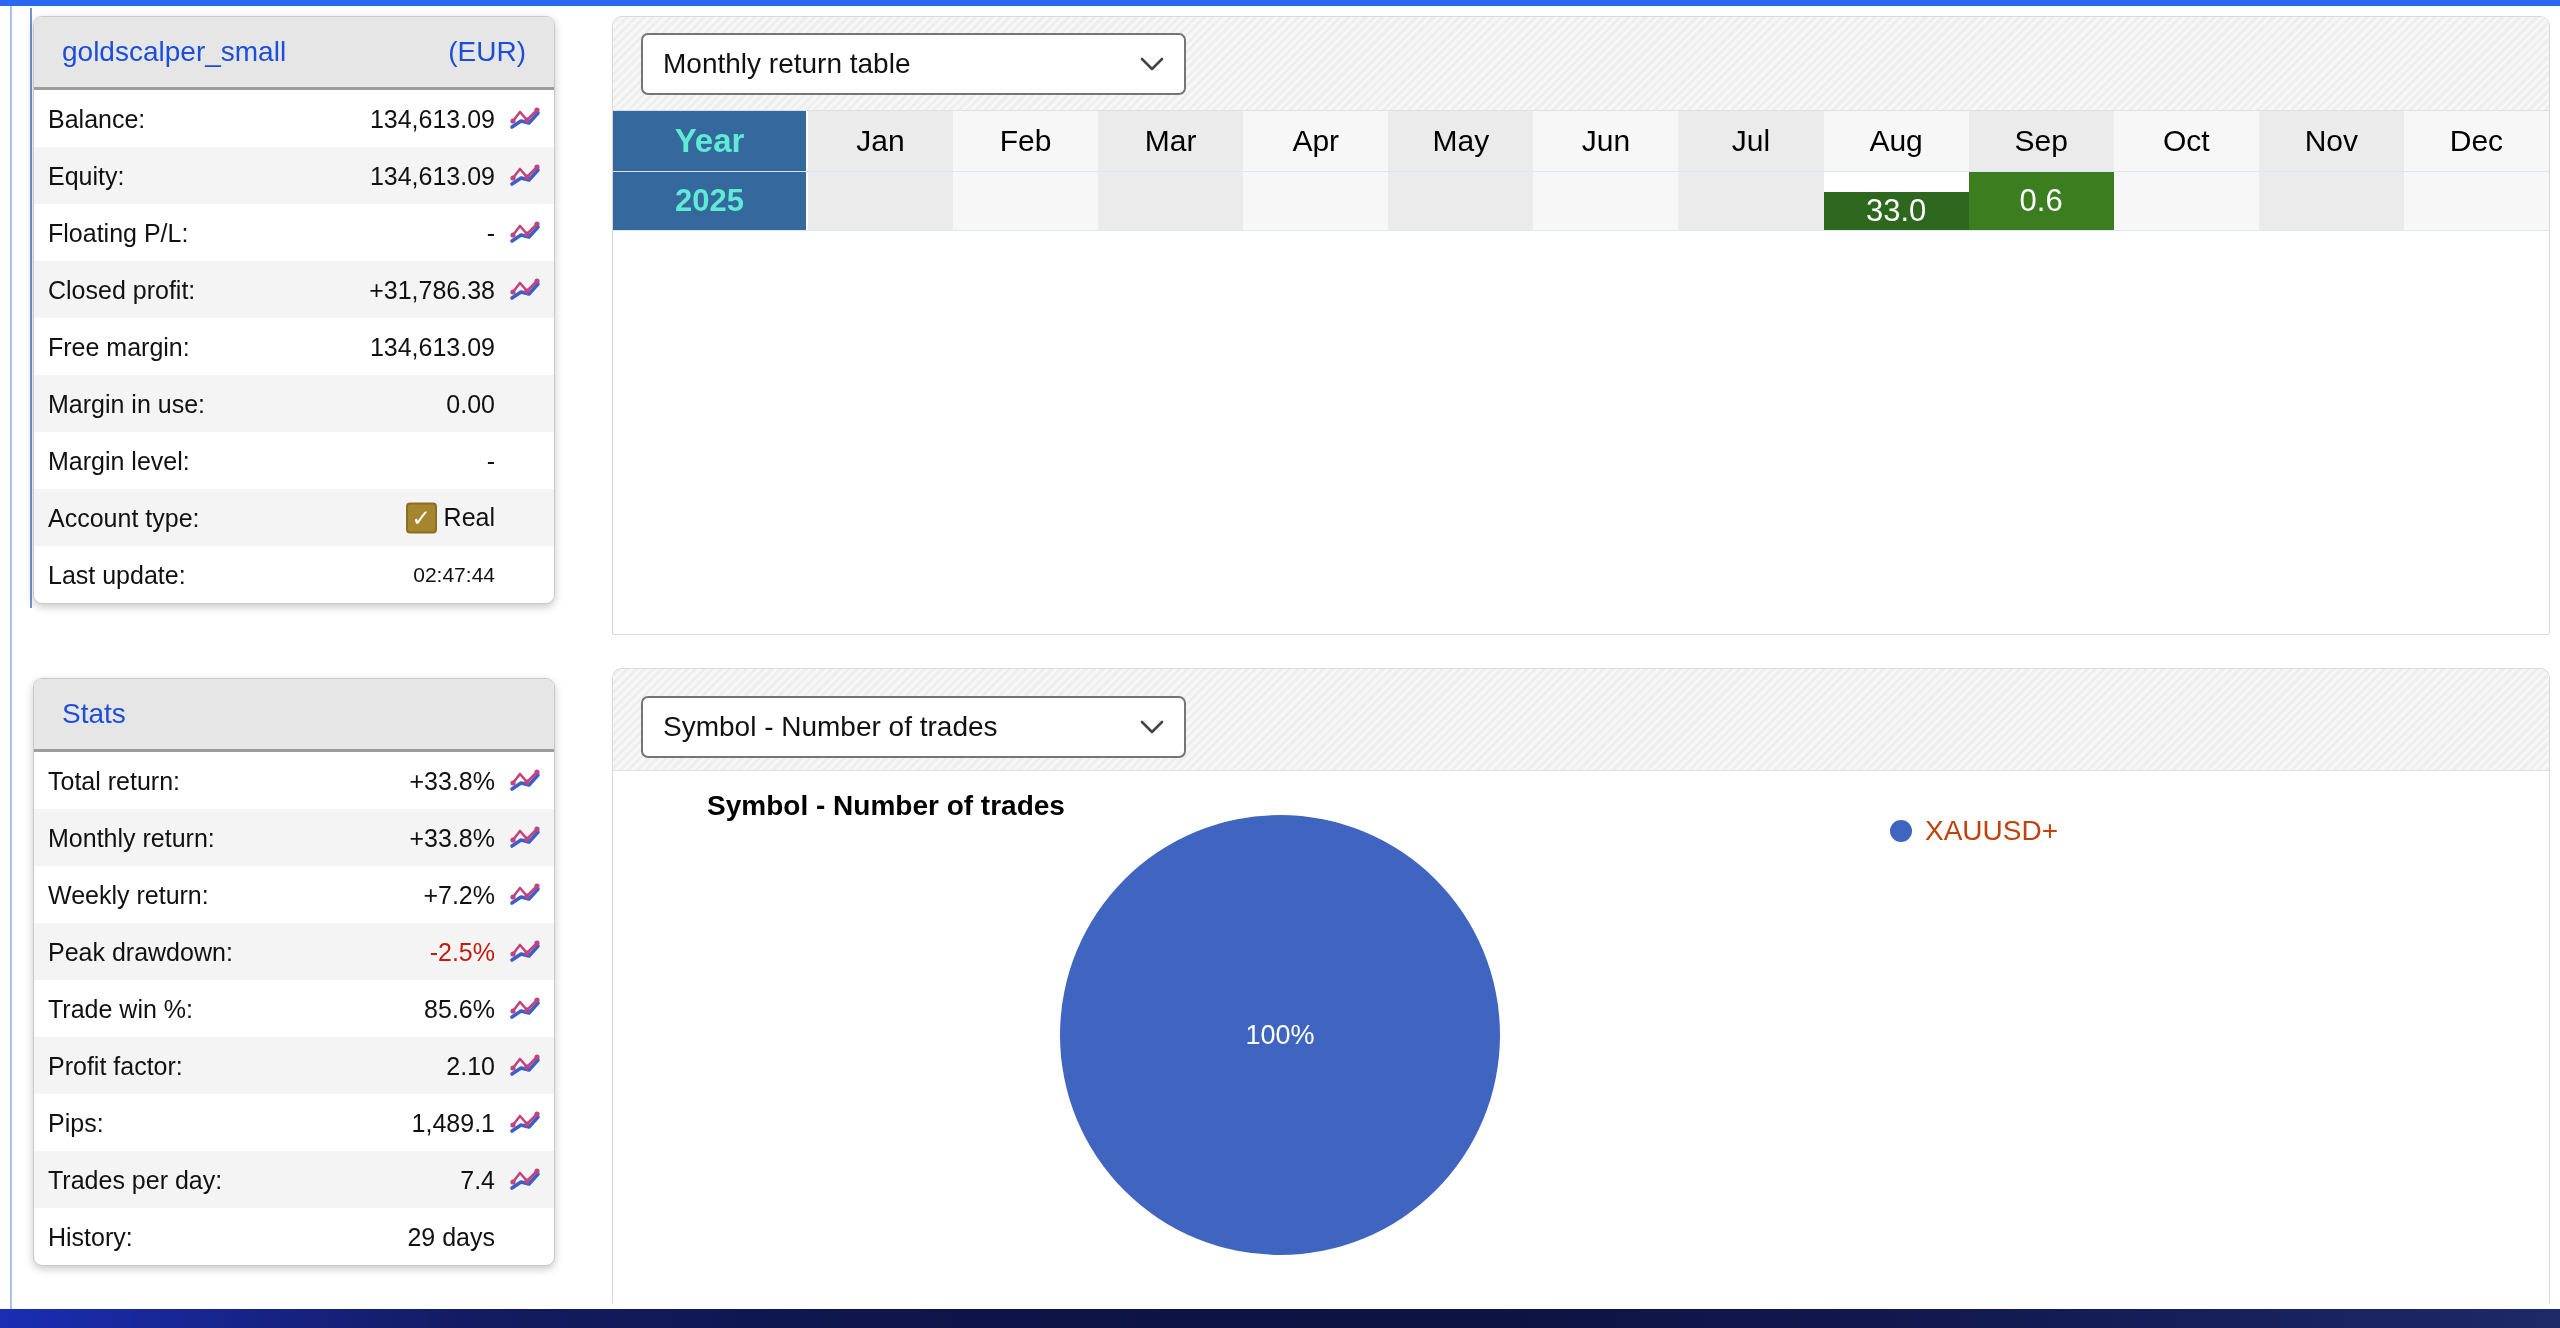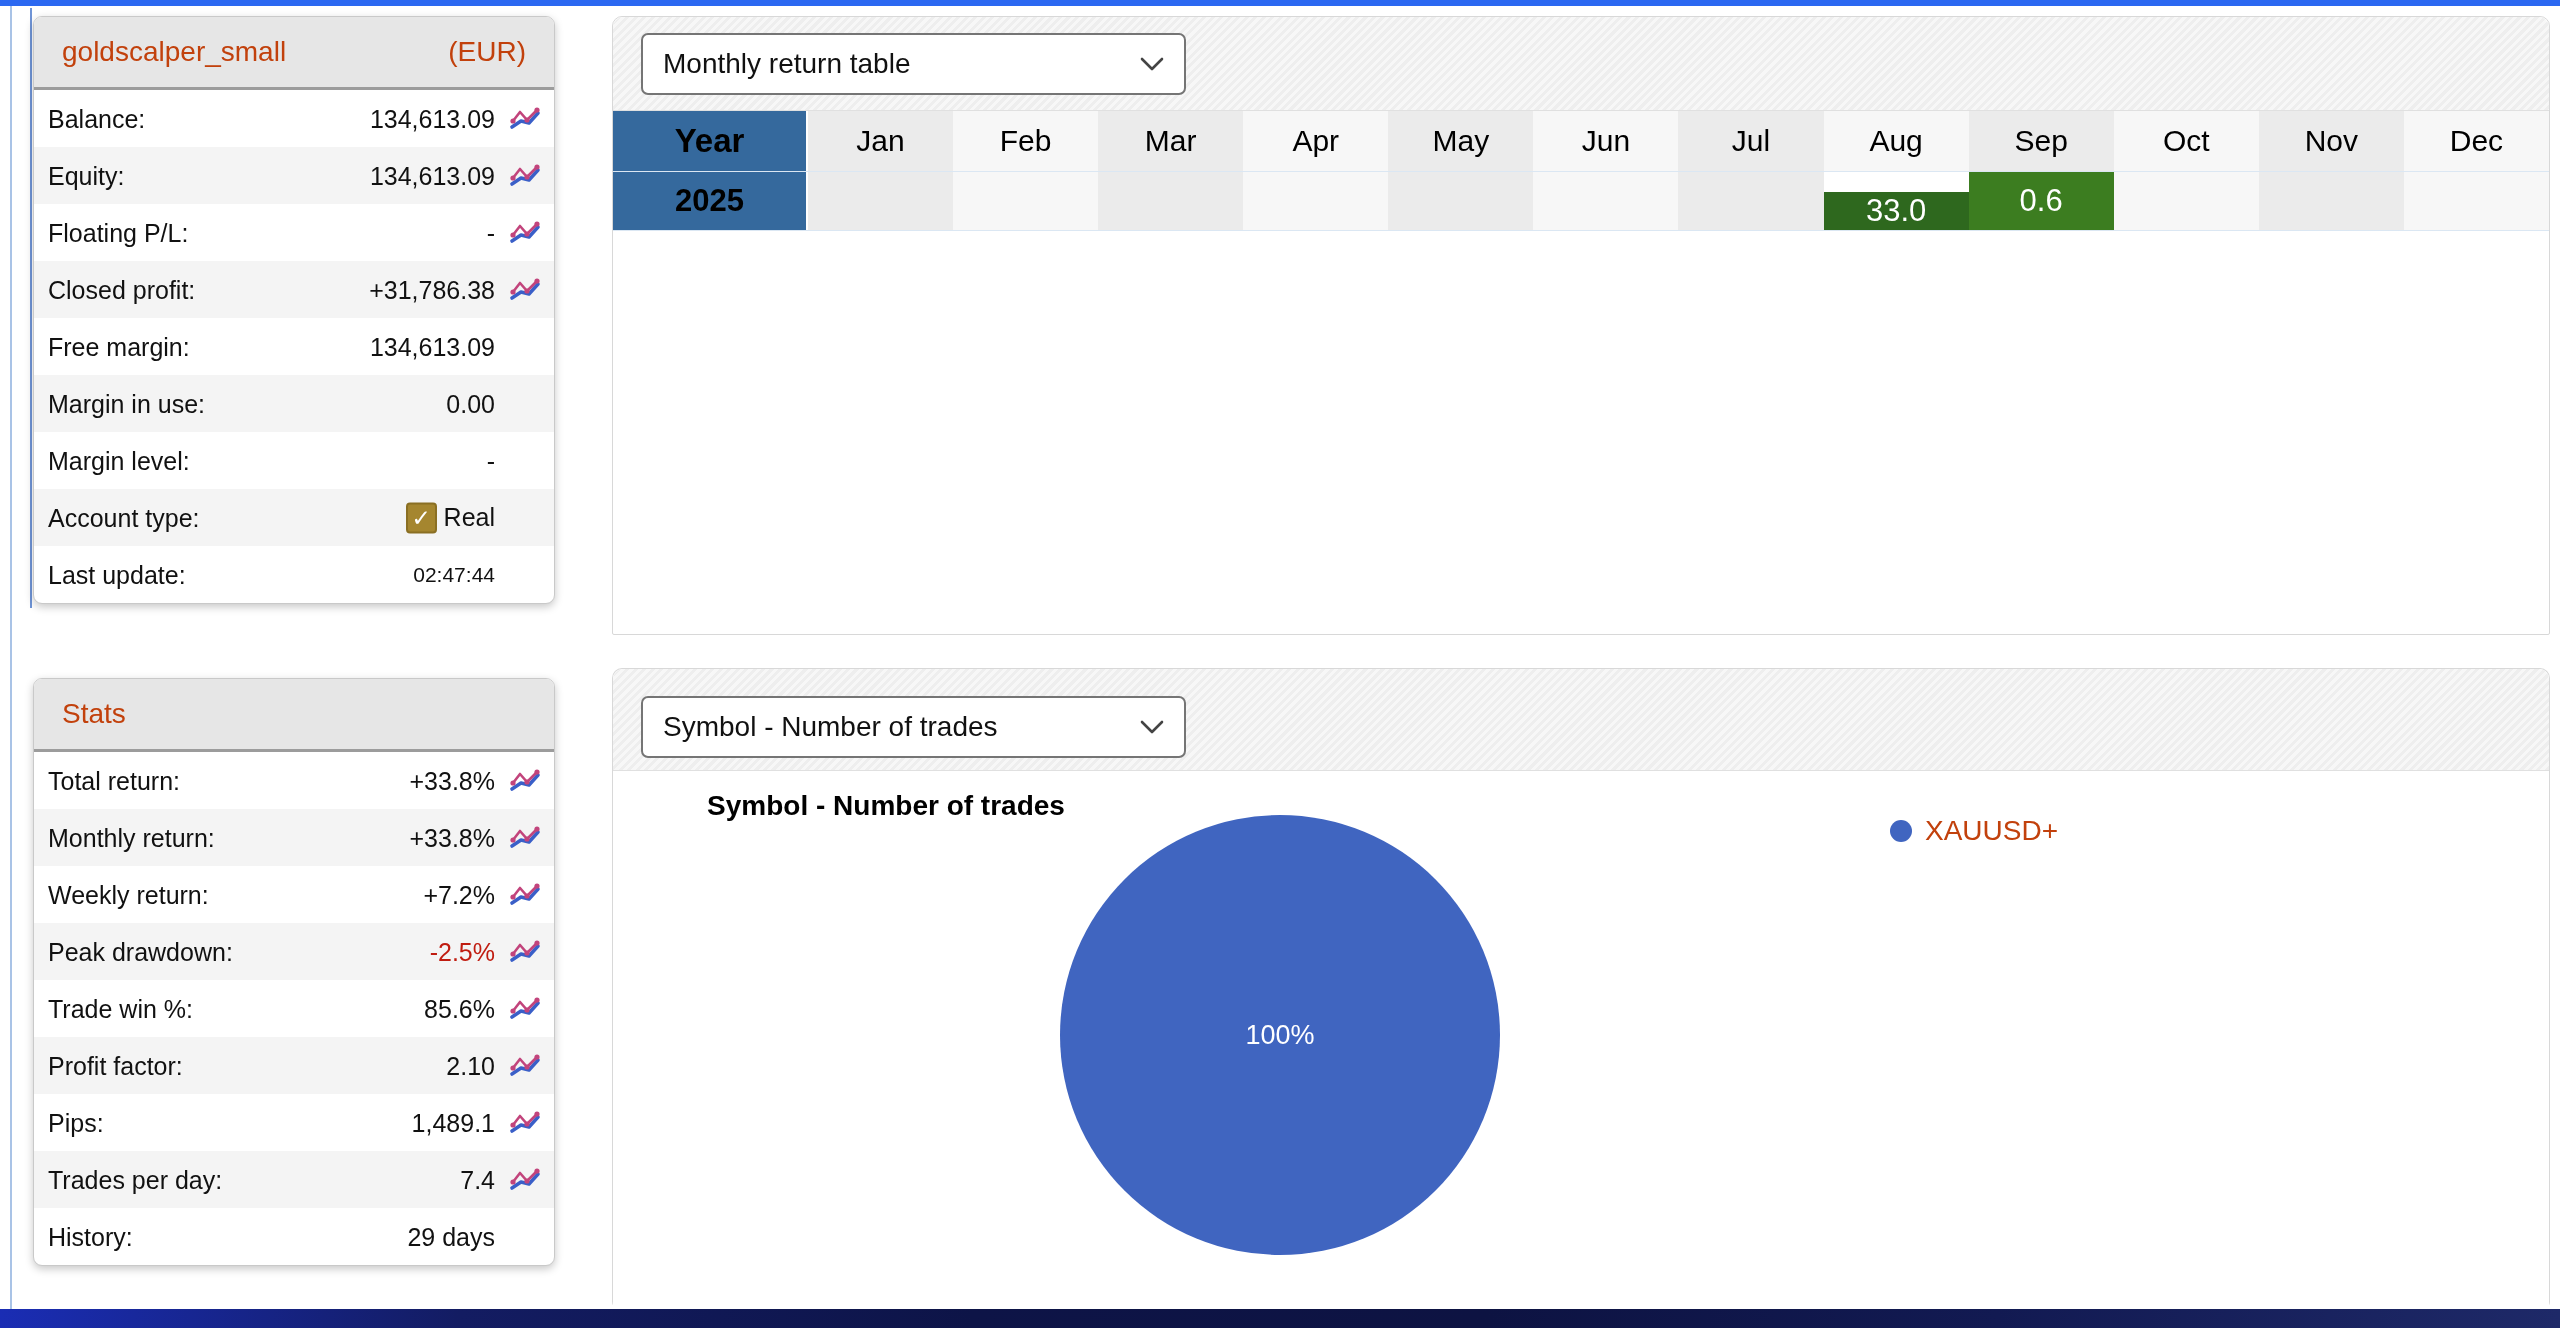--- a/index.html
+++ b/index.html
@@ -17,21 +17,21 @@
   
   .card {
     position: absolute; left: 33px; width: 522px; background: #fff;
     border: 1px solid #c9c9c9; border-radius: 9px;
     box-shadow: 0 3px 9px rgba(0,0,0,0.22);
   }
   .card-header {
     height: 73px; background: #e6e6e6; border-bottom: 3px solid #9c9c9c;
     border-radius: 8px 8px 0 0; display: flex; align-items: center;
     justify-content: space-between; padding: 8px 28px;
-    font-size: 28px; color: #c2410c;
+    font-size: 28px; color: #1d4ed8;
   }
   .account-card { top: 16px; }
   .stats-card { top: 678px; }
 
   .info-row { position: relative; height: 57px; }
   .info-row.alt { background: #f4f4f4; }
   .info-row:last-child { border-radius: 0 0 8px 8px; }
   .lbl { position: absolute; left: 14px; top: 50%; transform: translateY(-50%);
          font-size: 25px; color: #111; white-space: nowrap; }
   .val { position: absolute; right: 59px; top: 50%; transform: translateY(-50%);
@@ -75,21 +75,21 @@
   
   .month-table { width: 100%; }
   .mt-row { display: flex; width: 100%; }
   .mt-row.head { height: 60px; }
   .mt-row.data { height: 60px; border-top: 1px solid #dbe7f3; border-bottom: 1px solid #dbe7f3; }
   .mt-cell {
     flex: 1; display: flex; align-items: center; justify-content: center;
     font-size: 30px; color: #000;
   }
   .mt-cell.year {
-    flex: 0 0 195px; color: #000000; font-weight: bold; font-size: 33px;
+    flex: 0 0 195px; color: #5eead4; font-weight: bold; font-size: 33px;
     border-right: 2px solid #fff;
   }
   .mt-row.data .mt-cell { font-size: 31px; }
   .col-dark { background: #ebebeb; }
   .col-light { background: #f7f7f7; }
   .mt-cell.pos { color: #fff; }
 
   
   .chart-area { position: relative; width: 100%; height: 534px; background: #fff; }
   .chart-title {

